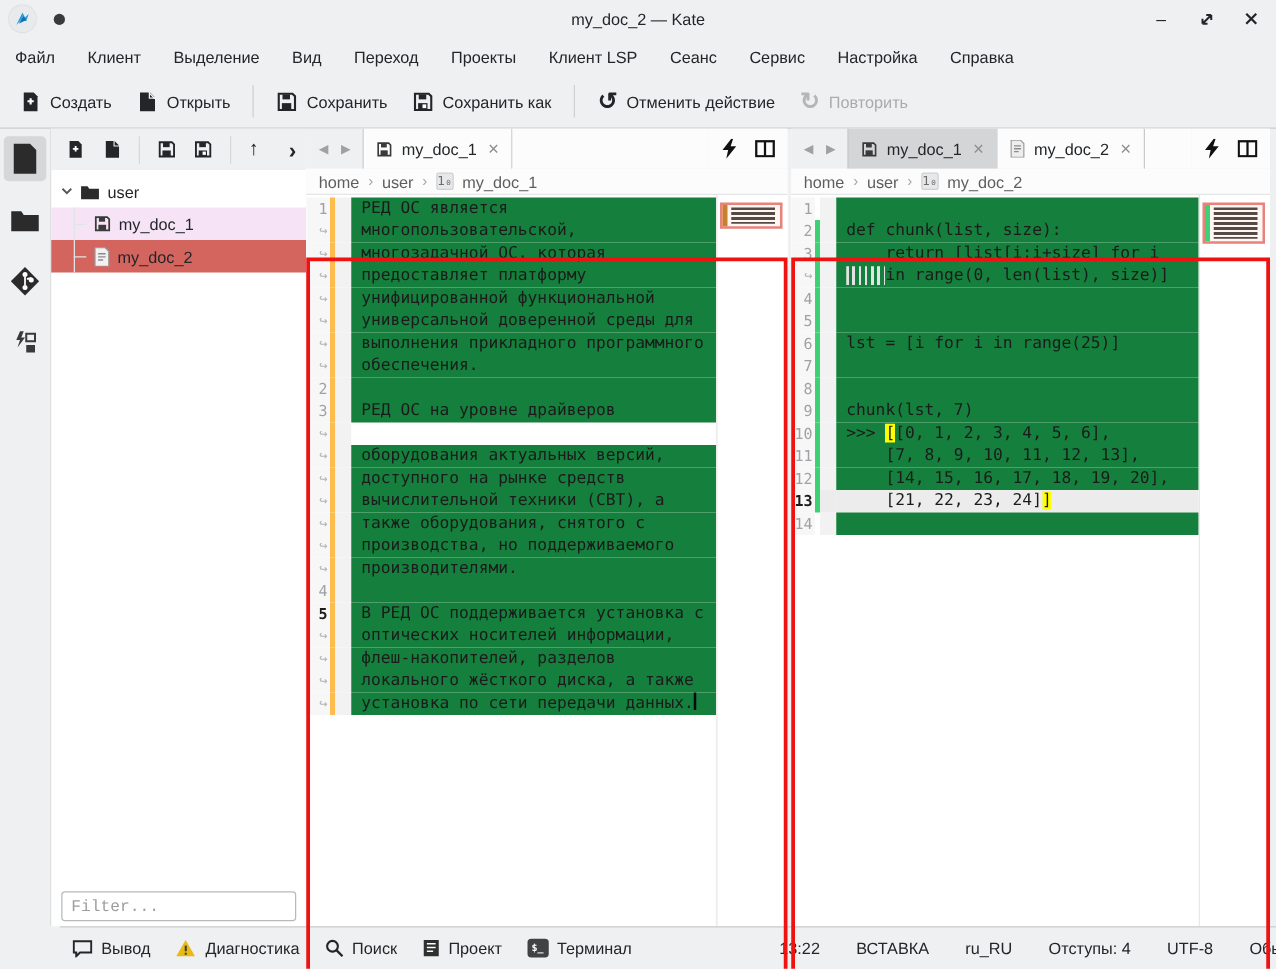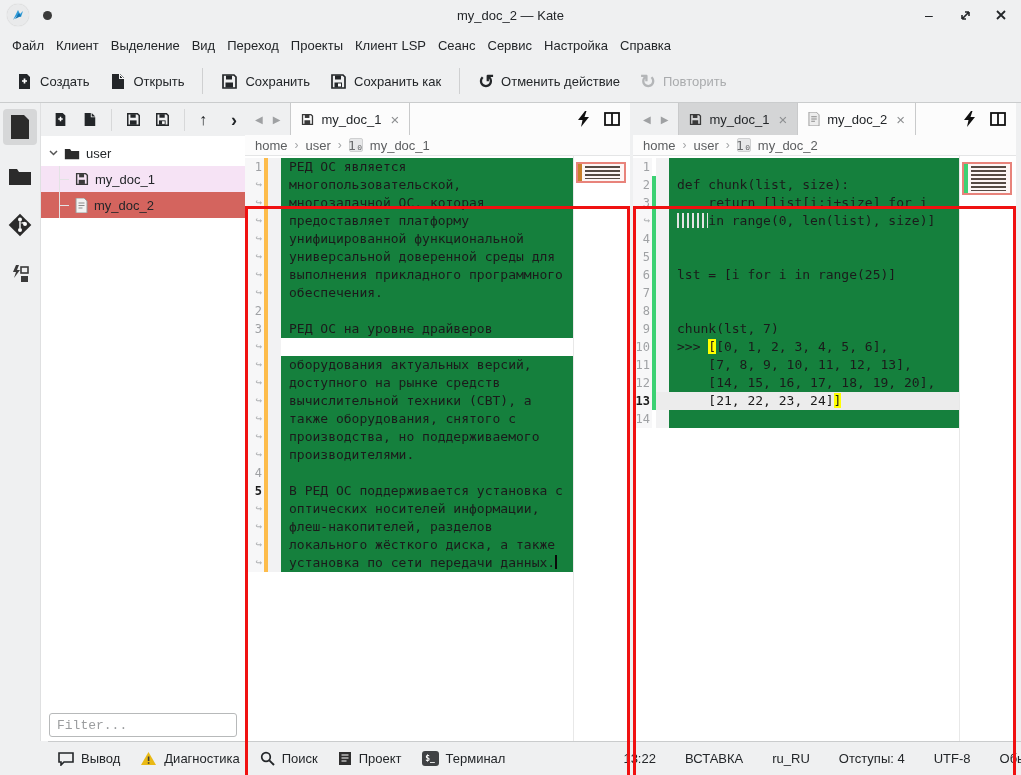--- a/index.html
+++ b/index.html
@@ -8,21 +8,21 @@
 
   
   .titlebar { height:30px; display:flex; align-items:center; background:#eff0f1; position:relative; }
   .app-logo { width:22px; height:22px; border-radius:50%; background:#e9eaeb; margin-left:7px; display:flex; align-items:center; justify-content:center; box-shadow:0 0 1px #bbb; }
   .tb-dot { width:9px; height:9px; border-radius:50%; background:#3a3a3a; margin-left:14px; }
   .tb-title { position:absolute; left:0; right:0; text-align:center; color:#232629; }
   .win-btns { margin-left:auto; display:flex; align-items:center; gap:20px; padding-right:12px; z-index:2; }
   .win-btn { width:16px; height:16px; display:flex; align-items:center; justify-content:center; color:#232629; font-size:14px; }
 
   
-  .menubar { height:30px; display:flex; align-items:center; gap:12px; padding-left:12px; }
+  .menubar { height:30px; display:flex; align-items:center; gap:26px; padding-left:12px; }
   .menu-item { cursor:default; }
 
   
   .toolbar { height:43px; display:flex; align-items:center; border-bottom:1px solid #cacccd; padding-left:6px; }
   .tool-btn { display:flex; align-items:center; gap:7px; padding:6px 10px; }
   .tool-btn.disabled { color:#a9abad; }
   .tool-btn.disabled svg path, .tool-btn.disabled .uglyph { stroke:#b4b6b8; color:#b4b6b8; }
   .tool-sep { width:1px; height:26px; background:#cfd0d1; margin:0 8px; }
   .uglyph { font-size:19px; line-height:1; color:#232629; font-weight:bold; }
 
@@ -56,21 +56,21 @@
   .pane-right { left:633px; width:383px; }
   .tabbar { height:32px; display:flex; align-items:stretch; background:#eff0f1; }
   .tab-nav { display:flex; align-items:center; gap:10px; padding:0 10px; color:#9fa1a3; font-size:10px; }
   .tab { display:flex; align-items:center; gap:7px; padding:0 10px; background:#fcfcfc; border-left:1px solid #c9cacb; border-right:1px solid #c9cacb; }
   .tab.inactive { background:#d4d5d6; border-right:none; }
   .tab-close { color:#8d8f91; font-size:15px; padding-left:2px; }
   .tab-fill { flex:1; background:#fcfcfc; }
   .tab-icons { display:flex; align-items:center; gap:14px; padding:0 10px; background:#fcfcfc; }
   .crumbs { height:21px; display:flex; align-items:center; gap:7px; padding-left:10px; background:#fcfcfc; border-bottom:1px solid #e4e5e6; color:#5c5e60; }
   .crumb-sep { color:#a4a6a8; font-size:12px; }
-  .ftype { width:14px; height:14px; background:#e7e8e9; border:1px solid #cfd0d1; border-radius:2px; font-size:13px; color:#6a6c6e; display:flex; align-items:center; justify-content:center; font-family:"DejaVu Sans Mono",monospace; }
+  .ftype { width:14px; height:14px; background:#e7e8e9; border:1px solid #cfd0d1; border-radius:2px; font-size:10px; color:#6a6c6e; display:flex; align-items:center; justify-content:center; font-family:"DejaVu Sans Mono",monospace; }
 
   .editor { position:relative; flex:1; background:#fff; overflow:hidden; }
   .rows { position:absolute; left:0; top:2px; right:57px; }
   .erow { display:flex; height:18px; line-height:18px; font-family:"DejaVu Sans Mono",monospace; font-size:13px; }
   .lnum { width:19px; text-align:right; padding-right:2px; background:#f7f7f8; color:#9fa1a4; font-size:12px; flex:none; }
   .lnum.wrap { font-size:11px; color:#b0b2b4; }
   .lnum.cur { color:#1b1b1b; font-weight:bold; }
   .modbar { width:4px; flex:none; }
   .modbar.orange { background:#fdbc4b; }
   .modbar.green { background:#3cd173; }

